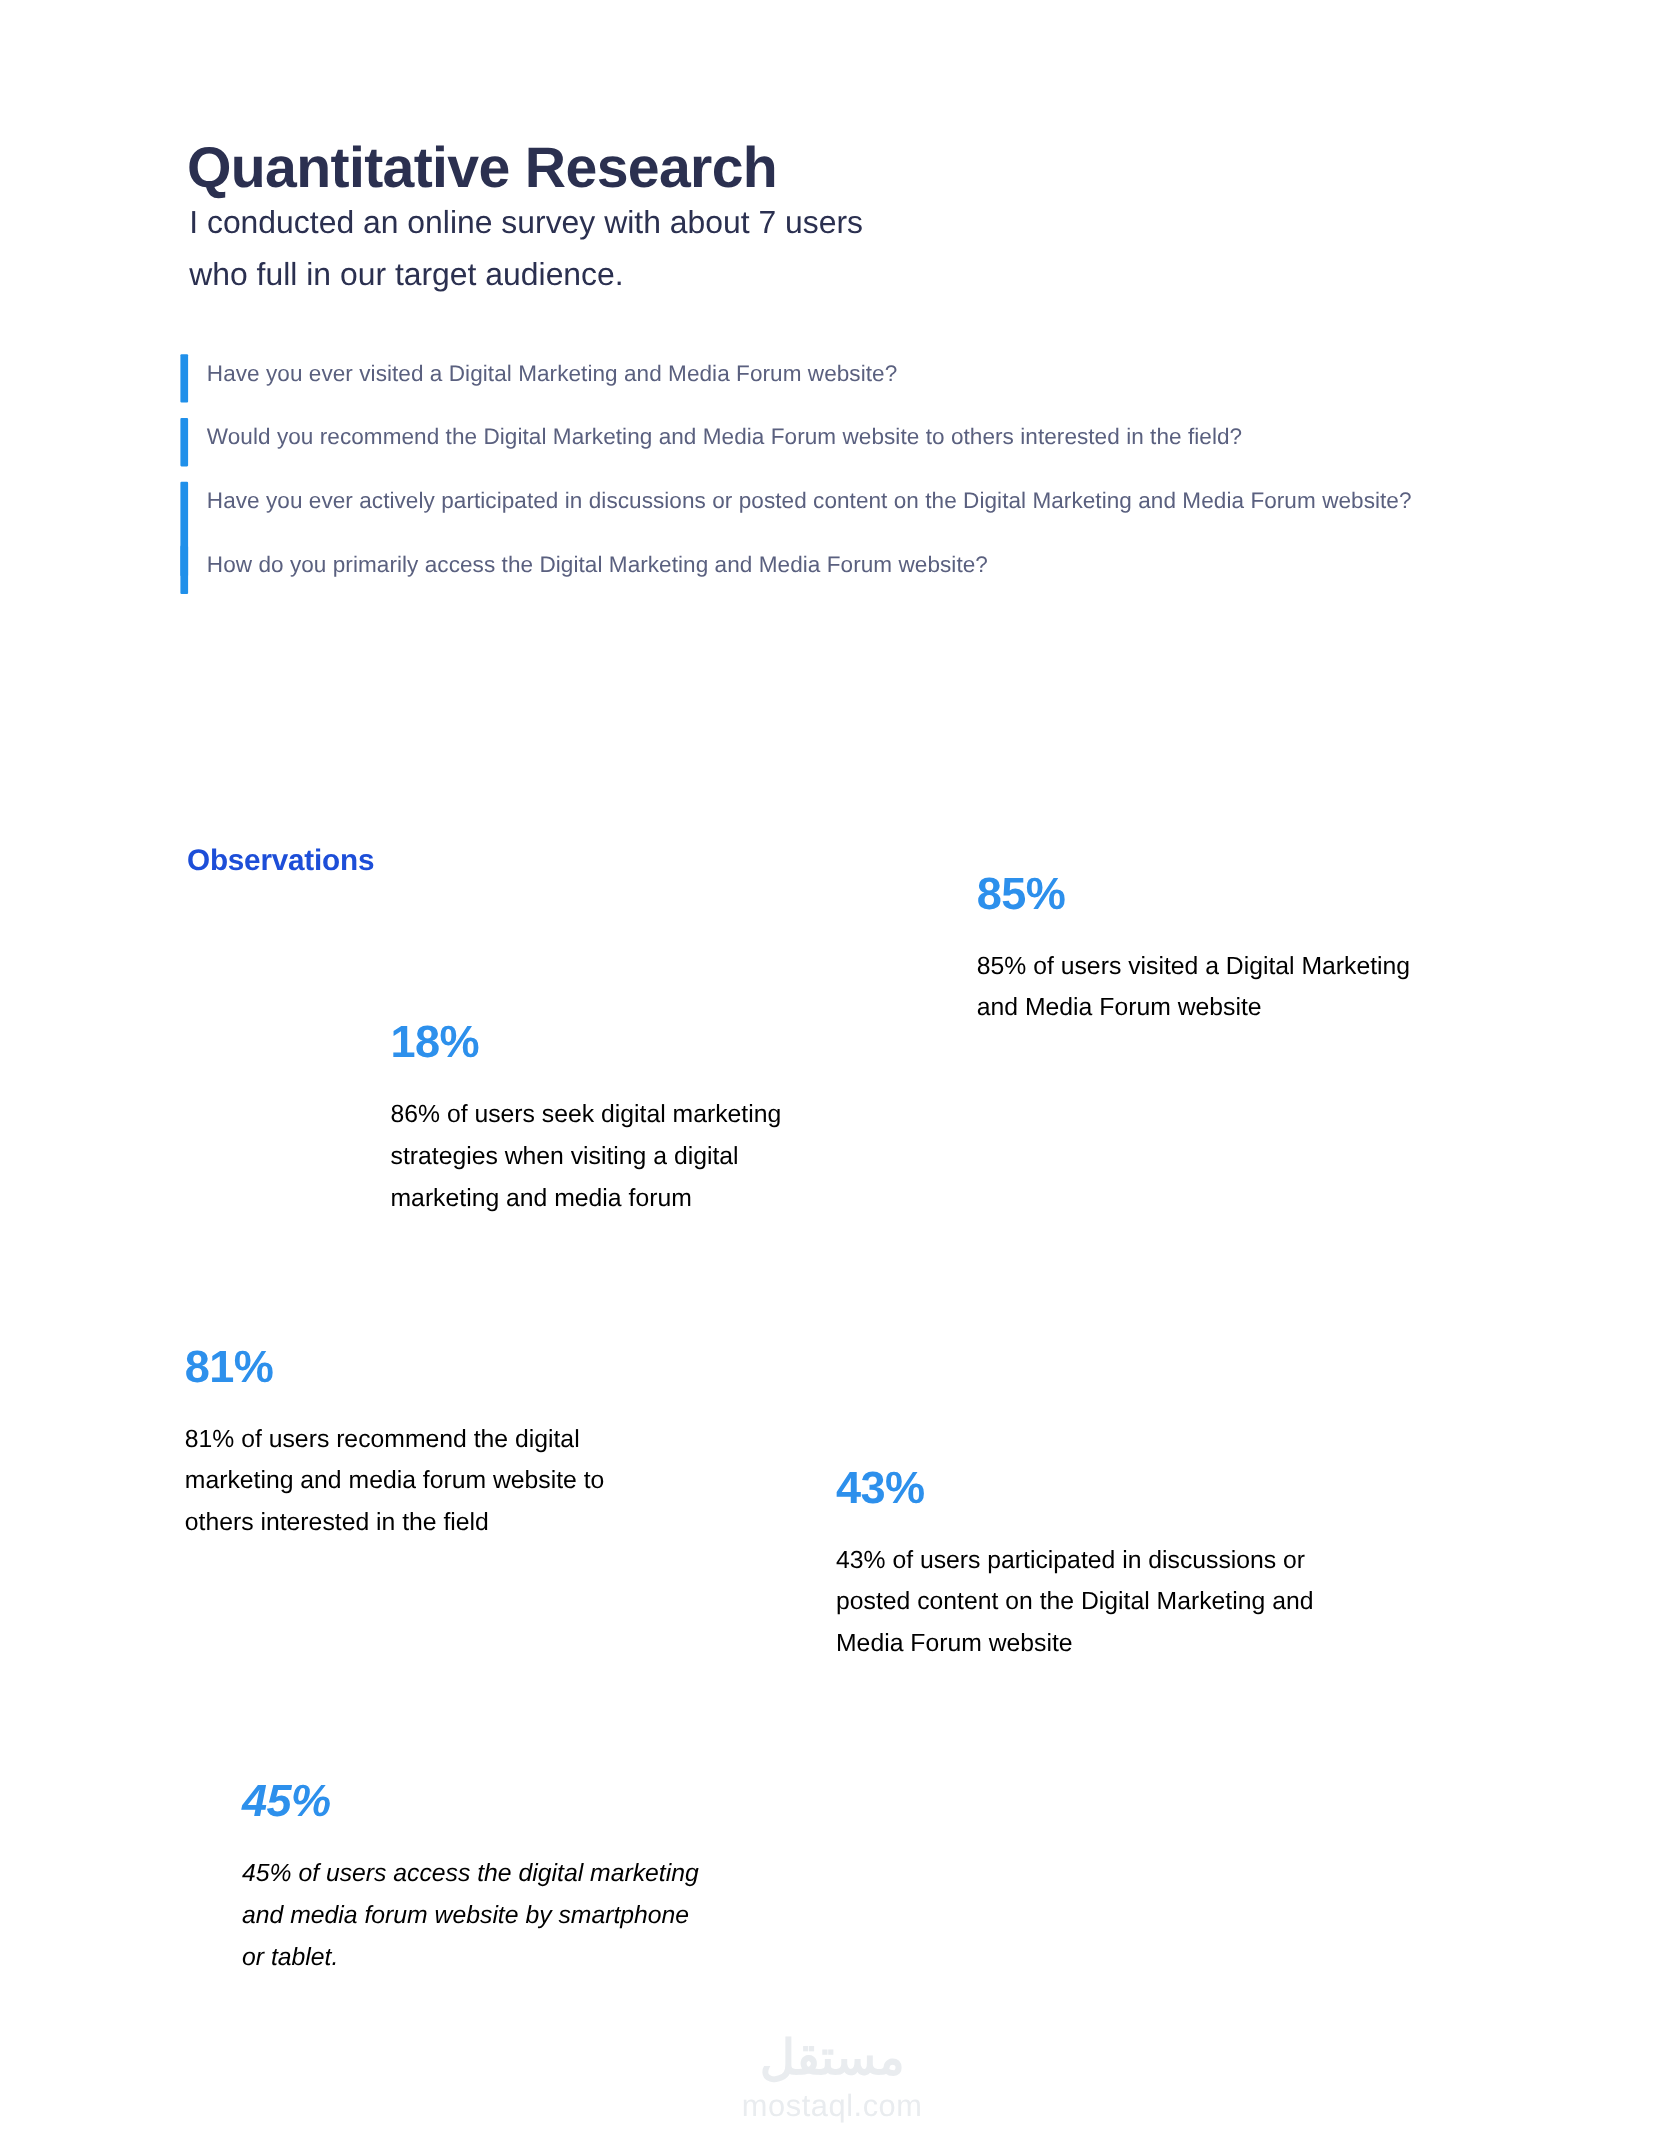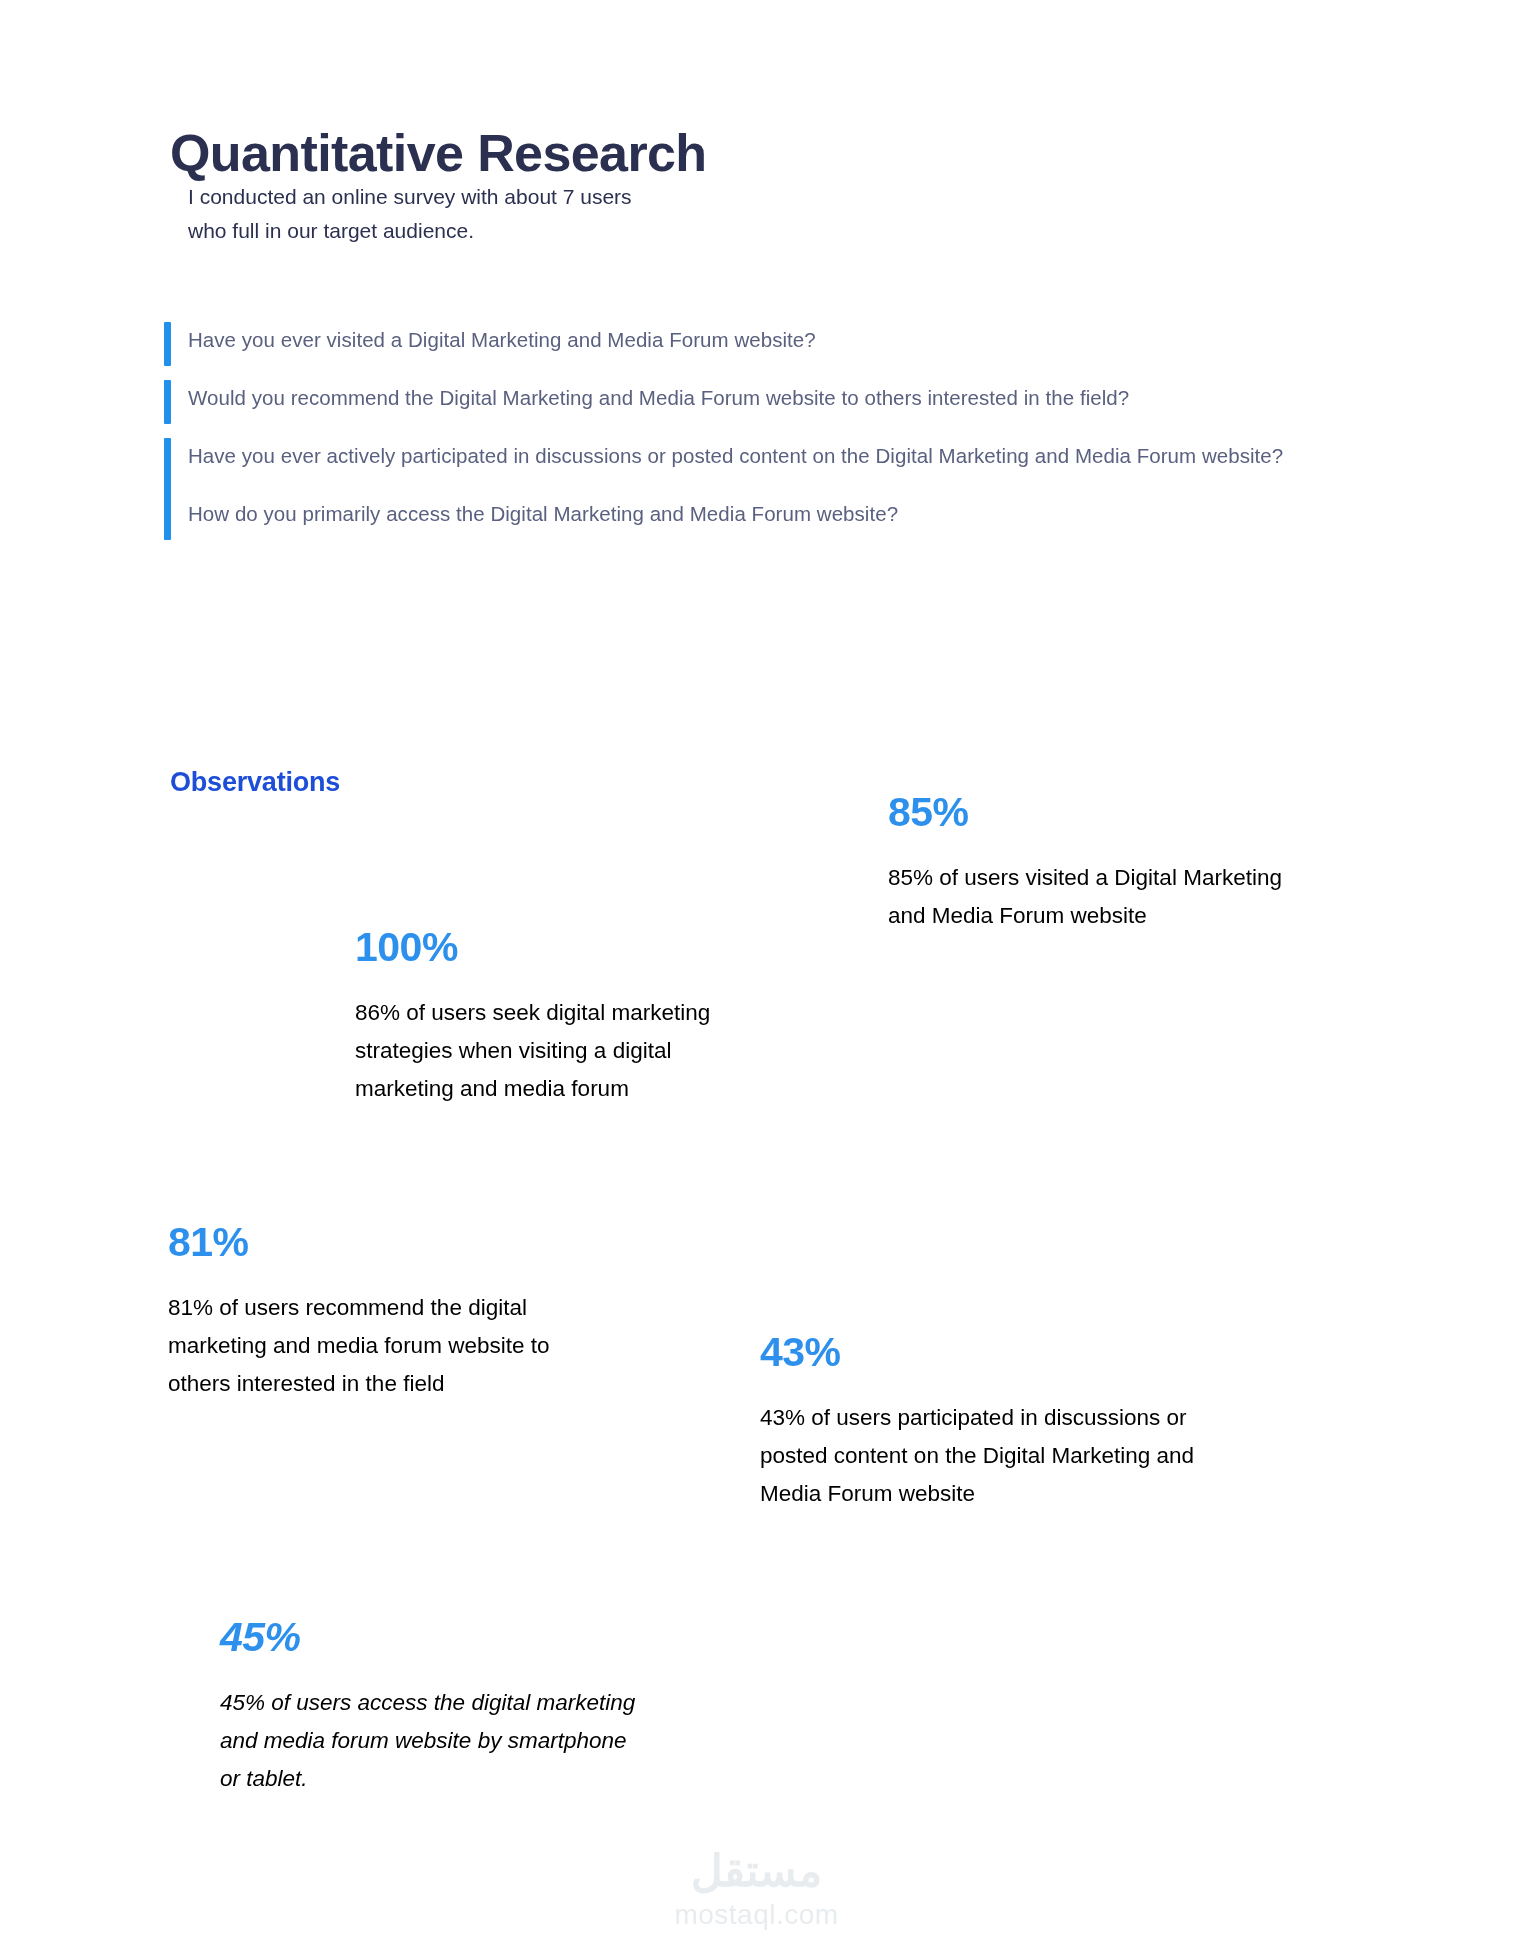--- a/index.html
+++ b/index.html
@@ -32,23 +32,23 @@
     font-size: 52px;
     font-weight: 700;
     letter-spacing: -0.6px;
     color: #2b3050;
     line-height: 1.1;
     white-space: nowrap;
   }
 
   .intro {
     position: absolute;
-    left: 188px;
+    left: 172px;
     top: 180px;
-    font-size: 21px;
+    font-size: 29px;
     font-weight: 400;
     color: #2b3050;
     line-height: 1.62;
     max-width: 660px;
   }
   .intro .line { display: block; }
 
   
   .questions {
     position: absolute;
@@ -180,21 +180,21 @@
   </div>
 
   <h2 class="observations-title">Observations</h2>
 
   <div class="stat stat-85">
     <div class="stat-value">85%</div>
     <div class="stat-desc">85% of users visited a Digital Marketing and Media Forum website</div>
   </div>
 
   <div class="stat stat-86">
-    <div class="stat-value">100%</div>
+    <div class="stat-value">18%</div>
     <div class="stat-desc">86% of users seek digital marketing strategies when visiting a digital marketing and media forum</div>
   </div>
 
   <div class="stat stat-81">
     <div class="stat-value">81%</div>
     <div class="stat-desc">81% of users recommend the digital marketing and media forum website to others interested in the field</div>
   </div>
 
   <div class="stat stat-43">
     <div class="stat-value">43%</div>

